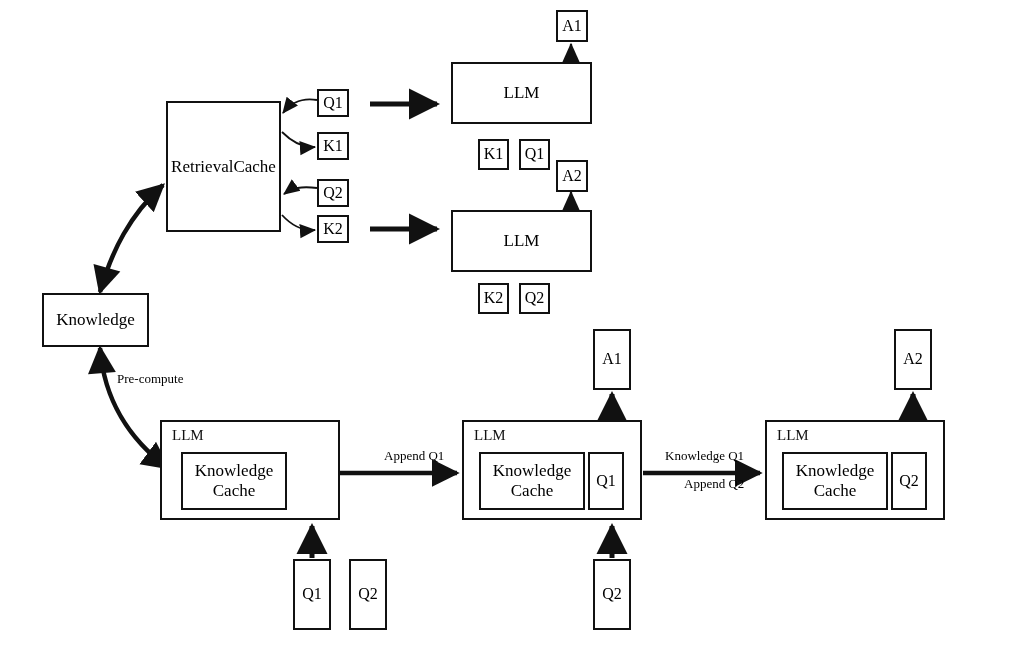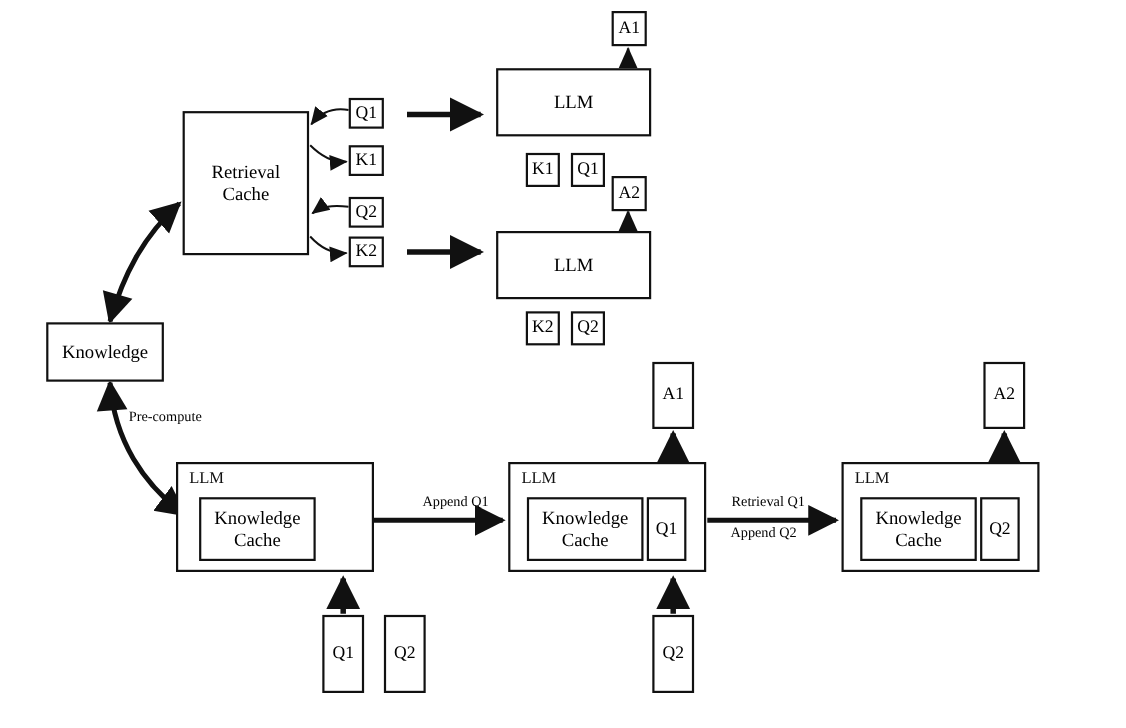--- a/index.html
+++ b/index.html
@@ -193,21 +193,21 @@
     <span>LLM</span>
   </div>
 
   <div class="box small" style="left:478px; top:283px; width:31px; height:31px;">
     <span>K2</span>
   </div>
   <div class="box small" style="left:519px; top:283px; width:31px; height:31px;">
     <span>Q2</span>
   </div>
 
-  <div class="box med" style="left:166px; top:101px; width:115px; height:131px; flex-direction:column;">
+  <div class="box med" style="left:166px; top:101px; width:115px; height:131px; flex-direction:row;">
     <span>Retrieval</span>
     <span>Cache</span>
   </div>
 
   <div class="box small" style="left:317px; top:89px; width:32px; height:28px;">
     <span>Q1</span>
   </div>
   <div class="box small" style="left:317px; top:132px; width:32px; height:28px;">
     <span>K1</span>
   </div>
@@ -241,22 +241,22 @@
     <span>Knowledge</span>
     <span>Cache</span>
   </div>
   <div class="qslot" style="left:588px; top:452px; width:36px; height:58px;">
     <span>Q1</span>
   </div>
   <div class="box small" style="left:593px; top:329px; width:38px; height:61px;">
     <span>A1</span>
   </div>
 
-  <div class="edge-label" style="left:665px; top:448px;">Retrieval Q1</div>
-  <div class="edge-label" style="left:664px; top:476px;">Append Q2</div>
+  <div class="edge-label" style="left:665px; top:448px;">Knowledge Q1</div>
+  <div class="edge-label" style="left:684px; top:476px;">Append Q2</div>
 
   <div class="llm-outer" style="left:765px; top:420px; width:180px; height:100px;">
     <span class="llm-tag">LLM</span>
   </div>
   <div class="kc" style="left:782px; top:452px; width:106px; height:58px; flex-direction:column;">
     <span>Knowledge</span>
     <span>Cache</span>
   </div>
   <div class="qslot" style="left:891px; top:452px; width:36px; height:58px;">
     <span>Q2</span>

